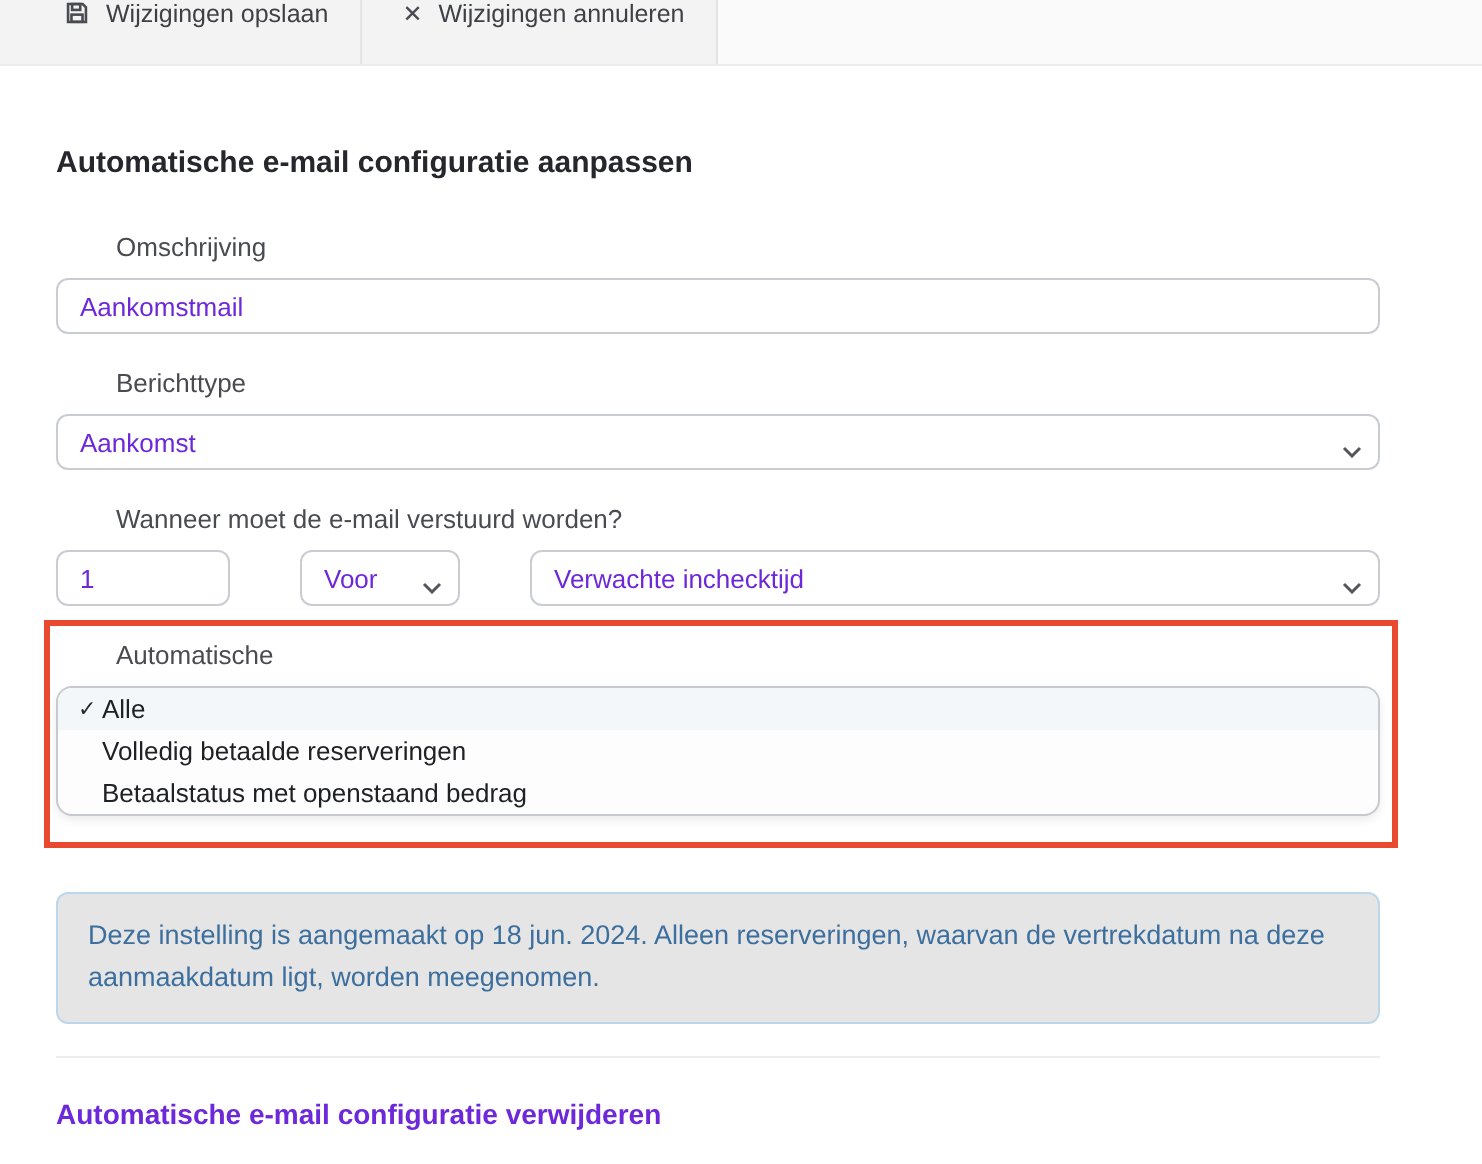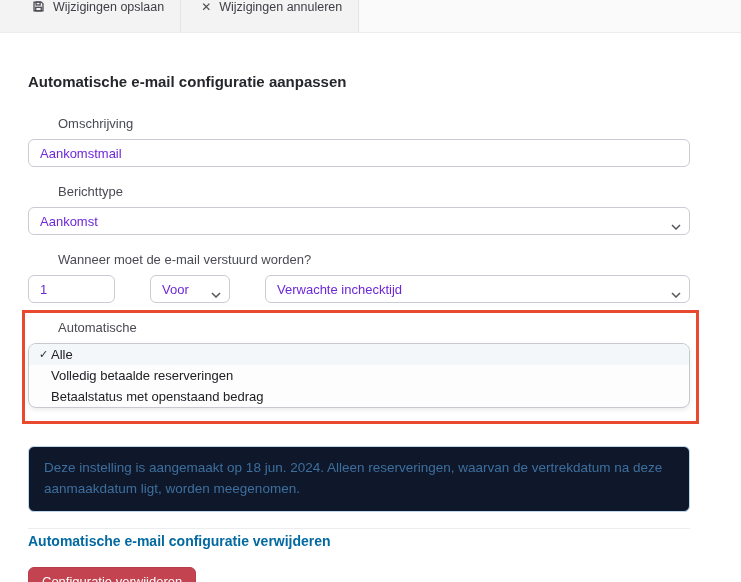--- a/index.html
+++ b/index.html
@@ -48,27 +48,27 @@
   
   .listbox { margin-top:8px; background:#fdfdfe; border:1px solid #c6c9ce;
     border-radius:8px; overflow:hidden;
     box-shadow:0 2px 5px rgba(0,0,0,0.08); }
   .listbox .opt { display:flex; align-items:center; height:21px;
     font-size:13px; color:#202124; padding-left:22px; cursor:pointer; }
   .listbox .opt.selected { background:#f3f7fa; padding-left:10px; }
   .listbox .opt .check { width:12px; margin-right:0; font-size:11px; color:#26272c; }
 
   
-  .info-box { margin-top:22px; background:#0f172a; border:1px solid #bcd7ec;
+  .info-box { margin-top:22px; background:#e5e5e5; border:1px solid #bcd7ec;
     border-radius:6px; padding:11px 15px; font-size:13.5px; line-height:1.55;
     color:#3d6f9e; }
 
   .divider { margin-top:16px; border:none; border-top:1px solid #ebedef; height:0; }
 
-  .section-title { margin-top:4px; font-size:14px; font-weight:bold; color:#0369a1; }
+  .section-title { margin-top:20px; font-size:14px; font-weight:bold; color:#6d28d9; }
 
   .danger-btn { margin-top:18px; display:inline-block; background:#c34350;
     color:#ffffff; font-size:13px; border:1px solid #b93d4b; border-radius:6px;
     padding:6px 13px; cursor:pointer;
     font-family:"Liberation Sans","DejaVu Sans",sans-serif; }
 </style>
 </head>
 <body>
 
 <div class="toolbar">

